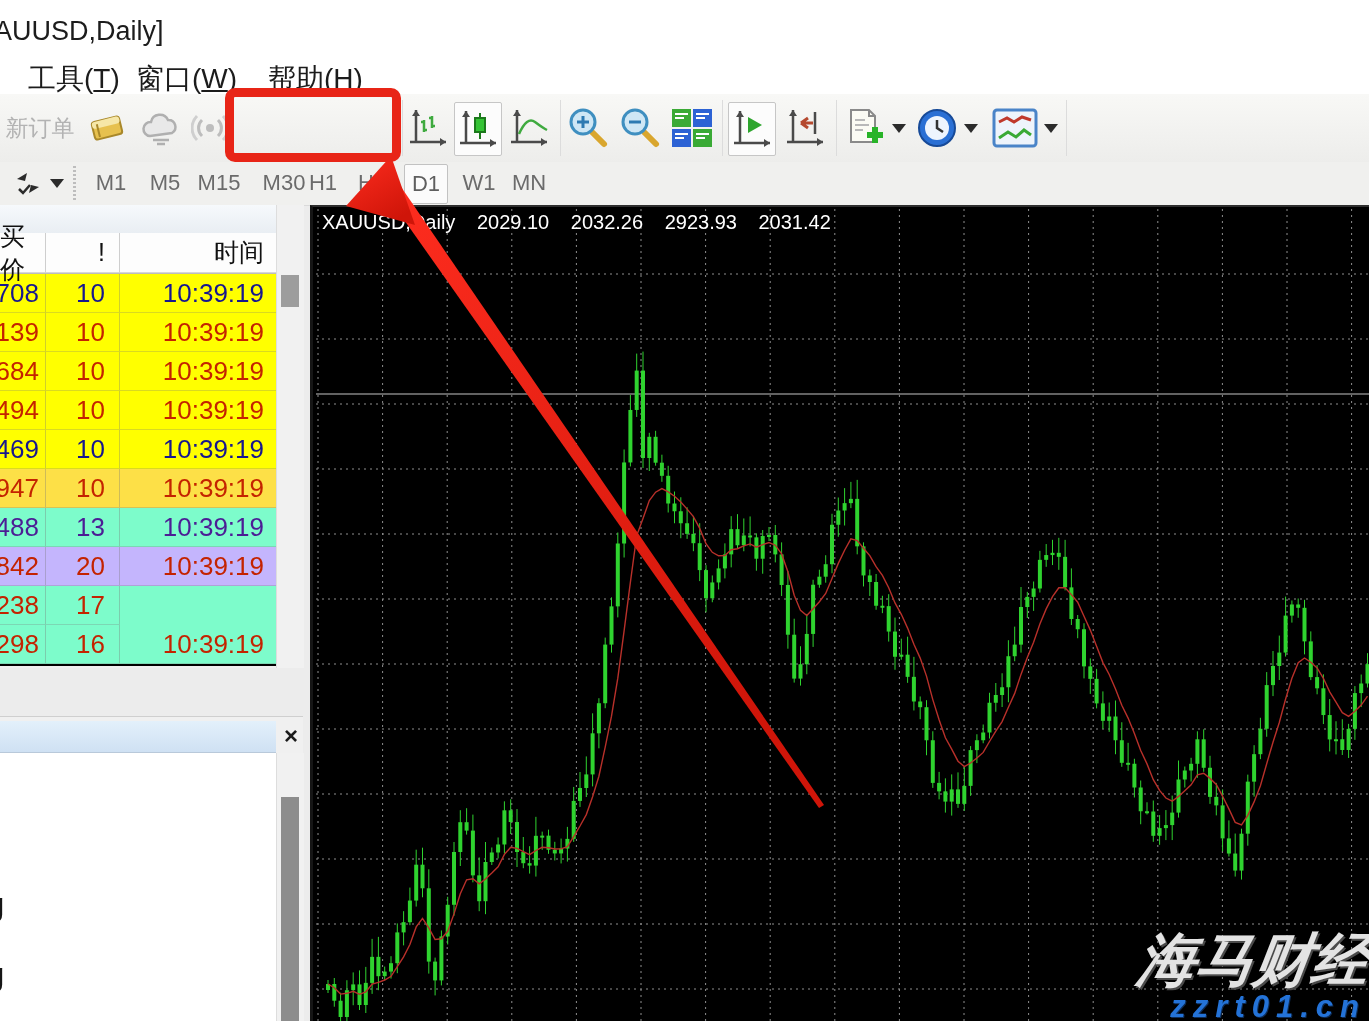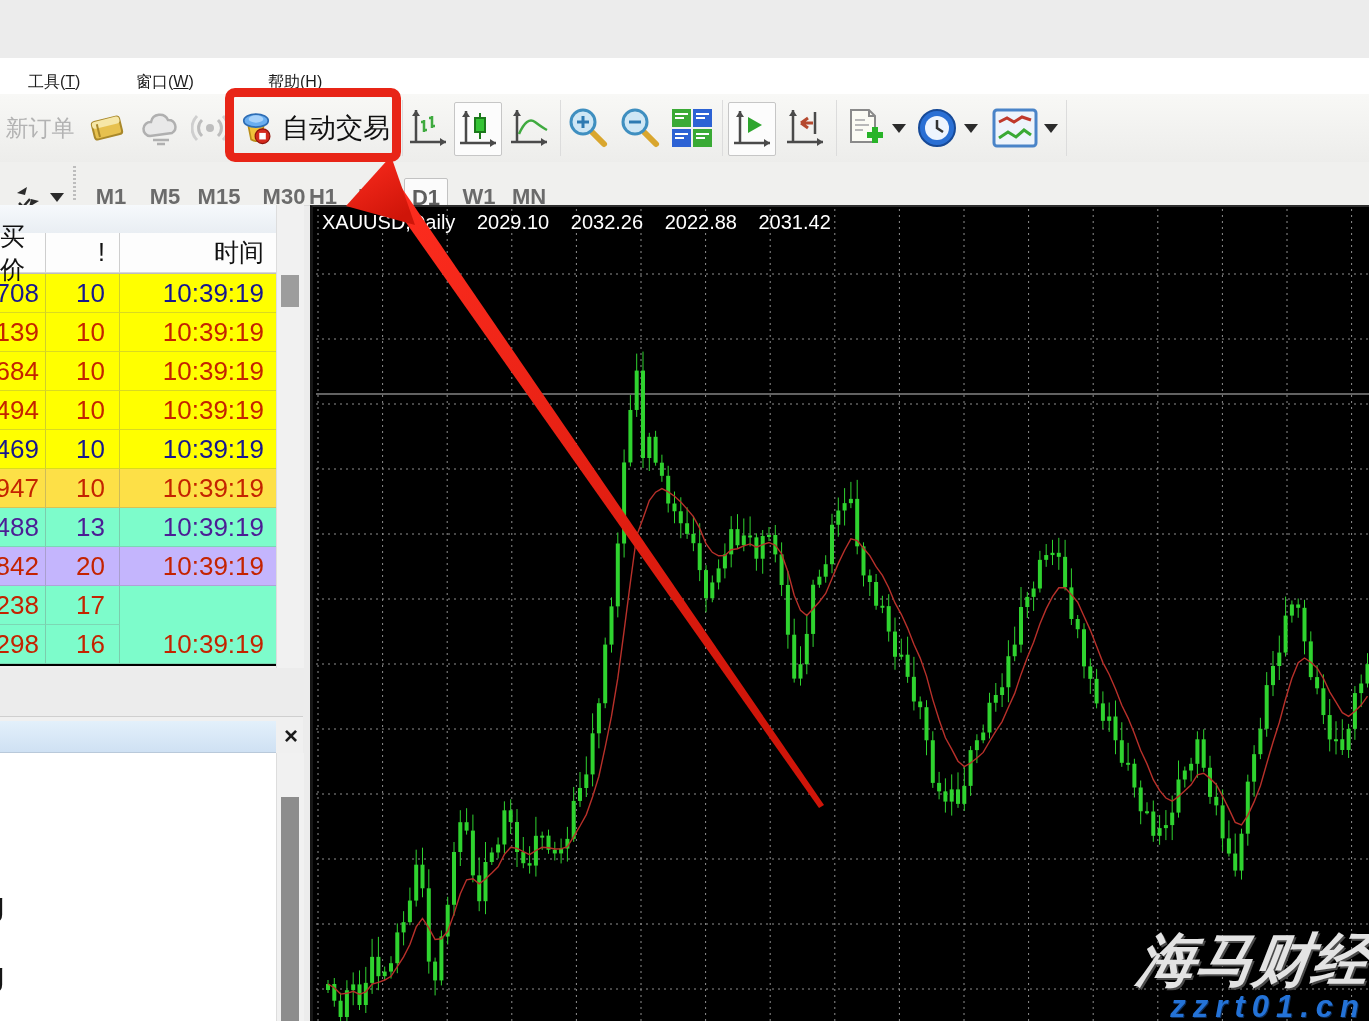--- a/index.html
+++ b/index.html
@@ -5,40 +5,40 @@
   html,body{margin:0;padding:0;}
   .app{position:relative;width:1369px;height:1021px;overflow:hidden;
        background:#ececec;font-family:"Liberation Sans",sans-serif;
        -webkit-font-smoothing:antialiased;}
   .abs{position:absolute;}
 
   
   .titlebar{left:0;top:0;width:1369px;height:58px;background:#ffffff;}
   .title-text{left:-6px;top:16px;font-size:27px;color:#1c1c1c;white-space:pre;}
   .menubar{left:0;top:58px;width:1369px;height:36px;background:#ffffff;}
-  .menu-item{position:absolute;top:14px;font-size:16px;color:#1c1c1c;cursor:default;}
+  .menu-item{position:absolute;top:2px;font-size:28px;color:#1c1c1c;cursor:default;}
   .menu-item u{text-decoration:underline;}
 
   
   .toolbar{left:0;top:94px;width:1369px;height:68px;
            background:linear-gradient(#f8f8f6,#ededeb);border-bottom:1px solid #d9d9d9;}
   .tbtn{position:absolute;top:8px;height:52px;display:flex;align-items:center;justify-content:center;}
   .pressed{background:#fcfcfc;border:1px solid #c6c6c6;border-radius:2px;}
   .tb-label-disabled{font-size:23px;color:#b3b3b3;}
   .ea-label{font-size:27px;color:#111;margin-left:8px;white-space:nowrap;}
   .vsep{position:absolute;top:6px;width:1px;height:56px;background:#dcdcdc;}
   .caret{width:0;height:0;border-left:7px solid transparent;border-right:7px solid transparent;
          border-top:9px solid #2b2b2b;}
 
   
   .tfbar{left:0;top:162px;width:1369px;height:43px;background:#f0f0ee;border-bottom:1px solid #dadada;}
   .grip{position:absolute;left:73px;top:4px;height:35px;width:3px;
         background:repeating-linear-gradient(#bdbdbd 0 2px,transparent 2px 4px);}
-  .tf-btn{position:absolute;top:16px;height:38px;display:flex;align-items:center;justify-content:center;
-          font-size:22px;color:#6b6b6b;font-weight:700;}
+  .tf-btn{position:absolute;top:2px;height:38px;display:flex;align-items:center;justify-content:center;
+          font-size:22px;color:#6b6b6b;font-weight:400;}
   .tf-active{background:#fbfbfb;border:1px solid #c2c2c2;border-radius:2px;color:#5f5f5f;}
 
   
   .mw-panel{left:0;top:205px;width:303px;height:463px;background:#f0f0f0;}
   .mw-strip{left:0;top:0;width:276px;height:28px;background:linear-gradient(#f6f9fc,#e9eef3);
             border-bottom:1px solid #d7dde3;}
   .panel-close{position:absolute;width:24px;height:24px;display:flex;align-items:center;justify-content:center;
                font-size:24px;font-weight:700;color:#1b1b1b;cursor:default;}
   .mw-table{left:0;top:28px;width:276px;border-bottom:2px solid #000;}
   .mw-header{display:flex;height:40px;background:#fdfdfd;border-bottom:1px solid #bdbdbd;
@@ -73,20 +73,23 @@
   
   .red-rect{left:225px;top:88px;width:176px;height:74px;border:9px solid #e82517;
             border-radius:10px;z-index:60;box-sizing:border-box;}
   .overlay{left:0;top:0;width:1369px;height:1021px;z-index:55;pointer-events:none;}
 </style>
 </head>
 <body>
 
 <div class="app">
 
+  <div class="abs titlebar">
+    <div class="abs title-text">AUUSD,Daily]</div>
+  </div>
 
   <div class="abs menubar" id="menubar">
       <div class="menu-item" style="left: 28px;"><span>工具(</span><u>T</u><span>)</span></div>
       <div class="menu-item" style="left: 136px;"><span>窗口(</span><u>W</u><span>)</span></div>
       <div class="menu-item" style="left: 268px;"><span>帮助(</span><u>H</u><span>)</span></div>
     </div>
 
   <div class="abs toolbar">
     <div class="tbtn" style="left:4px;width:72px;">
       <span class="tb-label-disabled">新订单</span>
@@ -107,30 +110,20 @@
       </svg>
     </div>
     <div class="tbtn" style="left:190px;width:40px;">
       <svg width="38" height="38" viewBox="0 0 38 38">
         <circle cx="19" cy="19" r="4" fill="#bdbdbd"></circle>
         <path d="M11 27 a11 11 0 0 1 0-16 M27 11 a11 11 0 0 1 0 16" stroke="#bdbdbd" stroke-width="3" fill="none"></path>
         <path d="M6 31 a17 17 0 0 1 0-24 M32 7 a17 17 0 0 1 0 24" stroke="#cfcfcf" stroke-width="3" fill="none"></path>
       </svg>
     </div>
 
-    <div class="tbtn" style="left:238px;width:152px;">
-      <svg width="44" height="44" viewBox="0 0 44 44">
-        <path d="M12 16 L32 16 L28 36 Q22 40 16 36 Z" fill="#f0c23a" stroke="#b98c17" stroke-width="2"></path>
-        <ellipse cx="22" cy="13" rx="15" ry="8" fill="#6aaef0" stroke="#2e6db4" stroke-width="2"></ellipse>
-        <ellipse cx="22" cy="11" rx="9" ry="4.5" fill="#a8d2fa"></ellipse>
-        <circle cx="30" cy="32" r="9" fill="#d42a1e" stroke="#8f130b" stroke-width="1.5"></circle>
-        <rect x="26" y="28" width="8" height="8" fill="#ffffff"></rect>
-      </svg>
-      <span class="ea-label">自动交易</span>
-    </div>
 
     <div class="vsep" style="left:402px;"></div>
 
     <div class="tbtn" style="left:406px;width:44px;">
       <svg width="40" height="40" viewBox="0 0 40 40">
         <path d="M8 2 V34 M2 34 H38" stroke="#4a4a4a" stroke-width="2.5"></path>
         <path d="M8 2 l-4 6 h8 z M38 34 l-6 -4 v8 z" fill="#4a4a4a"></path>
         <path d="M16 24 V12 M13 14 h3 M16 22 h3 M24 20 V8 M21 10 h3 M24 18 h3" stroke="#3faa3f" stroke-width="2.5"></path>
       </svg>
     </div>
@@ -702,21 +695,21 @@
       </svg>
     <div class="abs wm">
       <div class="wm-1">海马财经</div>
       <div class="wm-2">zzrt01.cn</div>
     </div>
   </div>
   <div class="abs chart-head">
     <span>XAUUSD,Daily</span>
     <span class="num">2029.10</span>
     <span class="num">2032.26</span>
-    <span class="num">2022.88</span>
+    <span class="num">2923.93</span>
     <span class="num">2031.42</span>
   </div>
 
   <div class="abs red-rect"></div>
   <svg class="abs overlay" viewBox="0 0 1369 1021">
     <defs>
       <linearGradient id="ag" x1="0" y1="0" x2="0.6" y2="1">
         <stop offset="0" stop-color="#ff2d1f"></stop>
           <stop offset="1" stop-color="#cf1509"></stop>
       </linearGradient>

